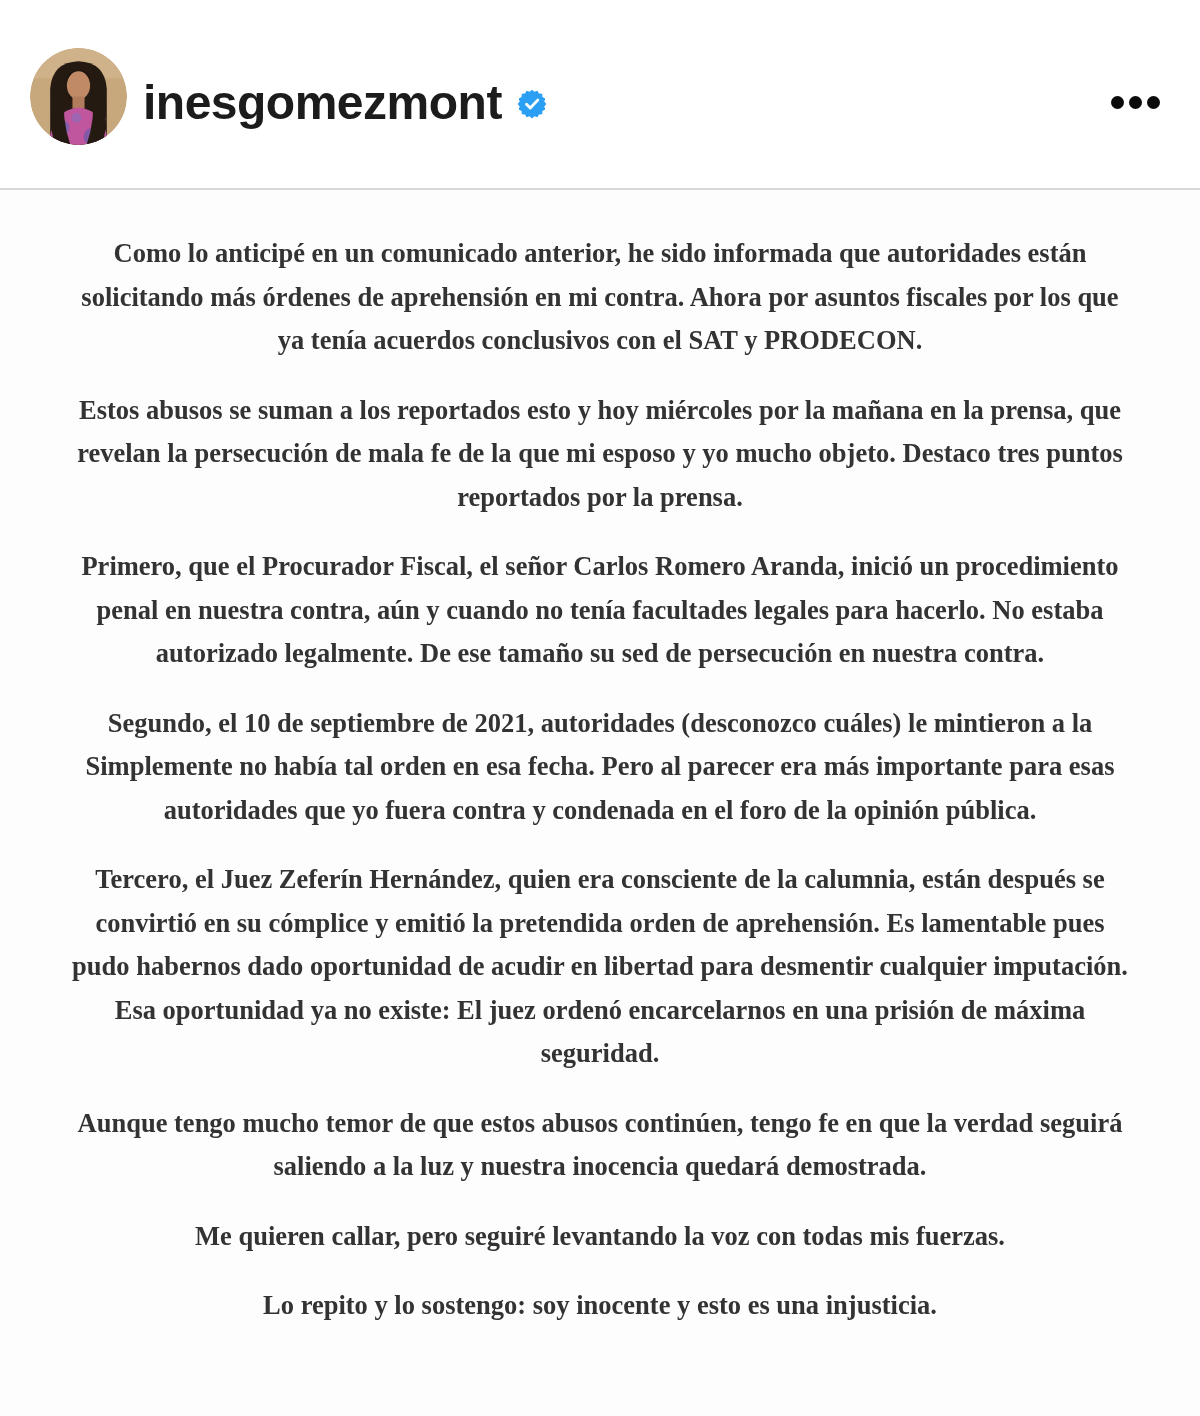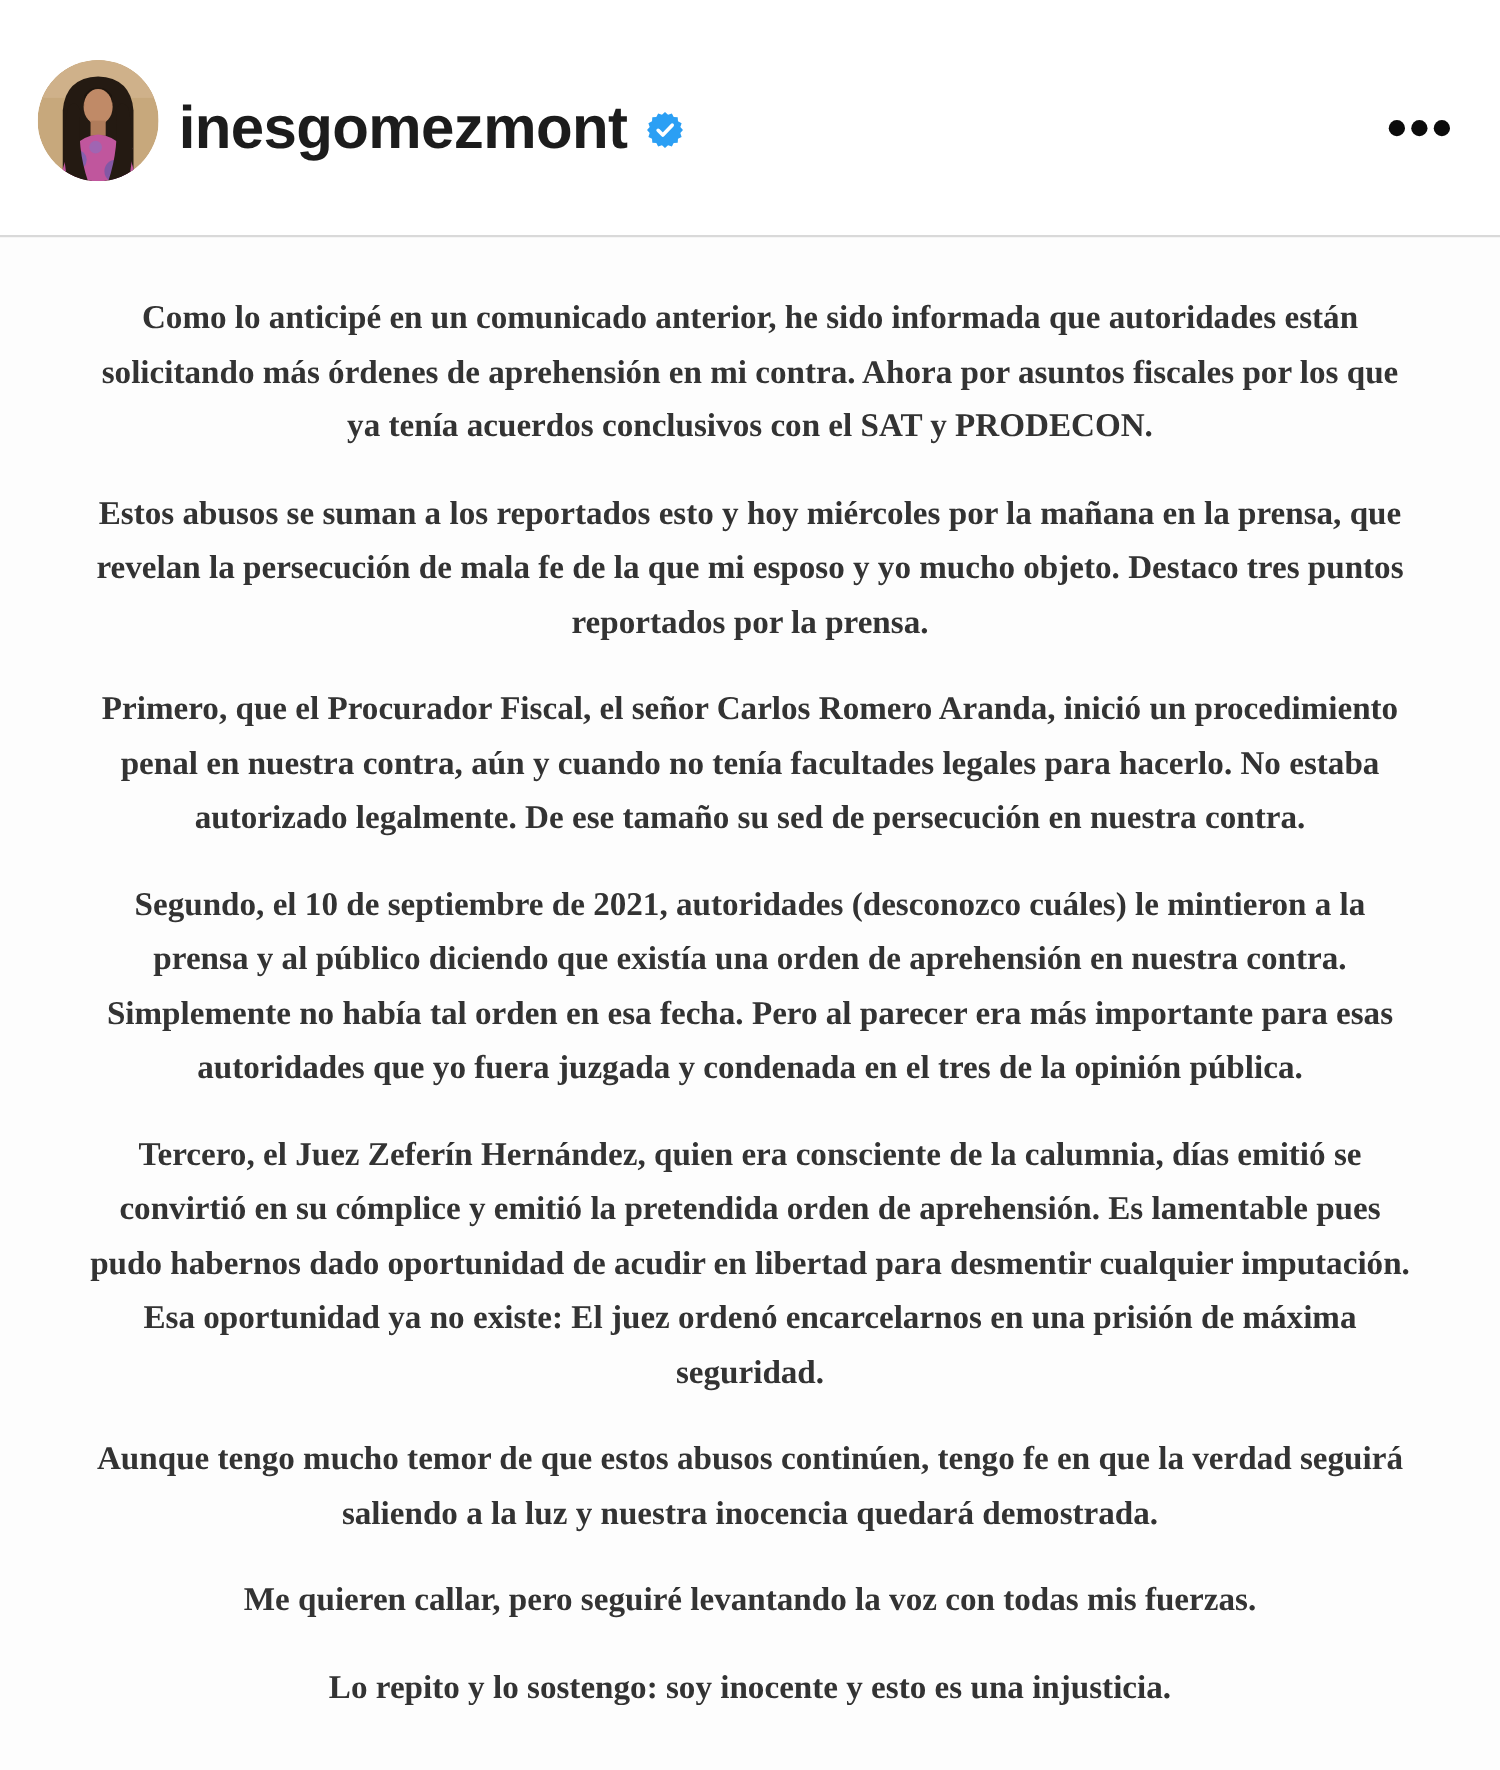--- a/index.html
+++ b/index.html
@@ -163,26 +163,25 @@
           <div class="line">revelan la persecución de mala fe de la que mi esposo y yo mucho objeto. Destaco tres puntos</div>
           <div class="line">reportados por la prensa.</div>
         </div>
         <div class="para">
           <div class="line">Primero, que el Procurador Fiscal, el señor Carlos Romero Aranda, inició un procedimiento</div>
           <div class="line">penal en nuestra contra, aún y cuando no tenía facultades legales para hacerlo. No estaba</div>
           <div class="line">autorizado legalmente. De ese tamaño su sed de persecución en nuestra contra.</div>
         </div>
         <div class="para">
           <div class="line">Segundo, el 10 de septiembre de 2021, autoridades (desconozco cuáles) le mintieron a la</div>
-          <div class="line">prensa y al público diciendo que existía una orden de aprehensión en nuestra contra.</div>
           <div class="line">Simplemente no había tal orden en esa fecha. Pero al parecer era más importante para esas</div>
-          <div class="line">autoridades que yo fuera juzgada y condenada en el tres de la opinión pública.</div>
+          <div class="line">autoridades que yo fuera contra y condenada en el foro de la opinión pública.</div>
         </div>
         <div class="para">
-          <div class="line">Tercero, el Juez Zeferín Hernández, quien era consciente de la calumnia, días emitió se</div>
+          <div class="line">Tercero, el Juez Zeferín Hernández, quien era consciente de la calumnia, están después se</div>
           <div class="line">convirtió en su cómplice y emitió la pretendida orden de aprehensión. Es lamentable pues</div>
           <div class="line">pudo habernos dado oportunidad de acudir en libertad para desmentir cualquier imputación.</div>
           <div class="line">Esa oportunidad ya no existe: El juez ordenó encarcelarnos en una prisión de máxima</div>
           <div class="line">seguridad.</div>
         </div>
         <div class="para">
           <div class="line">Aunque tengo mucho temor de que estos abusos continúen, tengo fe en que la verdad seguirá</div>
           <div class="line">saliendo a la luz y nuestra inocencia quedará demostrada.</div>
         </div>
         <div class="para">

